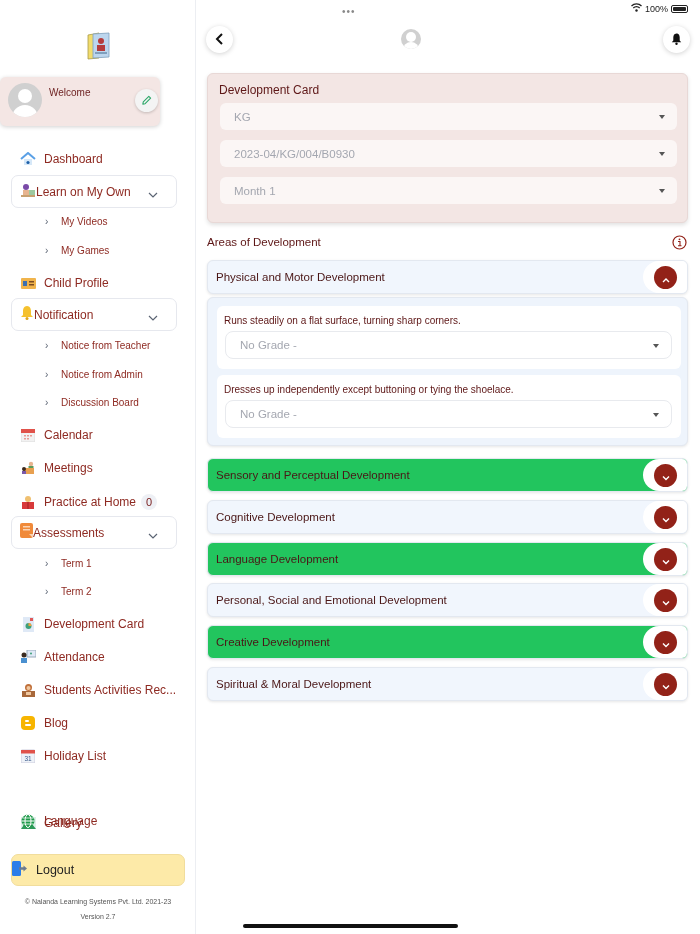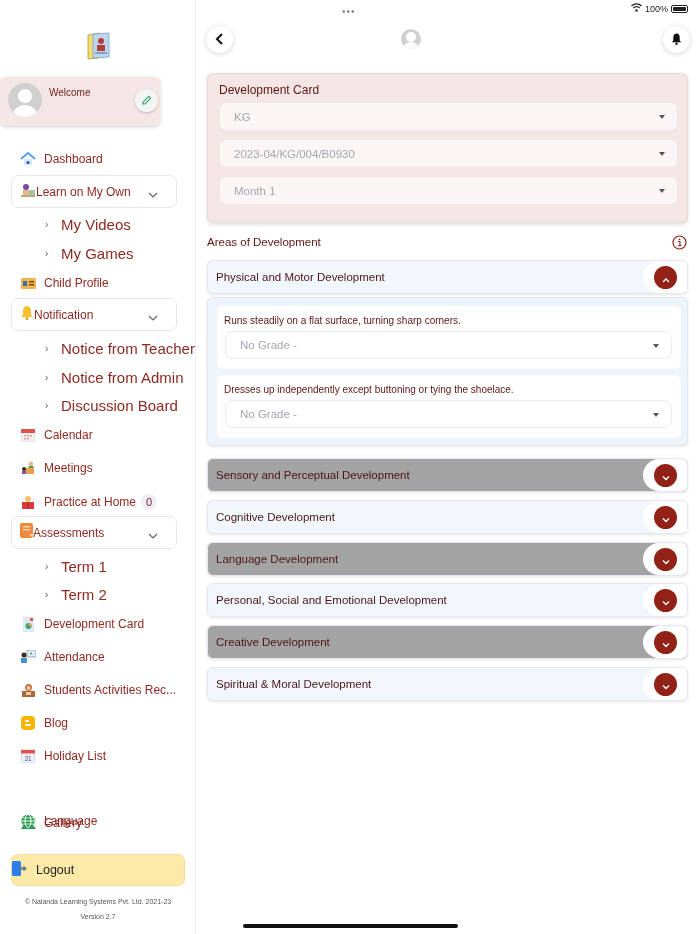--- a/index.html
+++ b/index.html
@@ -17,21 +17,21 @@
   .edit-btn { position: absolute; left: 135px; top: 12px; width: 23px; height: 23px; border-radius: 50%; background: #f4f4f4; box-shadow: 0 1px 3px rgba(0,0,0,0.2); display: flex; align-items: center; justify-content: center; }
 
   .nav-item { position: absolute; left: 20px; height: 20px; display: flex; align-items: center; }
   .nav-item .icon { width: 16px; height: 16px; display: flex; align-items: center; justify-content: center; margin-right: 8px; font-size: 12px; }
   .nav-label { font-size: 12px; color: #8e2a22; white-space: nowrap; }
   .nav-group { position: absolute; left: 11px; width: 166px; height: 33px; border: 1px solid #e6e8ee; border-radius: 7px; background: #fff; }
   .nav-group .inner { position: absolute; left: 8px; top: 6px; display: flex; align-items: center; }
   .nav-group .chev { position: absolute; right: 18px; top: 10px; width: 10px; height: 10px; }
   .sub-item { position: absolute; left: 45px; display: flex; align-items: center; }
   .sub-item .chev-r { width: 8px; margin-right: 8px; color: #5b6473; font-size: 10px; }
-  .sub-label { font-size: 15px; color: #8e2a22; }
+  .sub-label { font-size: 10px; color: #8e2a22; }
   .badge { display: inline-flex; align-items: center; justify-content: center; width: 16px; height: 16px; border-radius: 50%; background: #eef0f5; color: #7a2020; font-size: 11px; margin-left: 5px; }
 
   .logout { position: absolute; left: 11px; top: 854px; width: 174px; height: 32px; background: #fdeaa8; border: 1px solid #f1dd9c; border-radius: 7px; display: flex; align-items: center; }
   .logout-label { font-size: 12.5px; color: #222; margin-left: 8px; }
   .copyright { position: absolute; left: 0; top: 898px; width: 196px; text-align: center; font-size: 7px; color: #555; }
   .version { position: absolute; left: 0; top: 913px; width: 196px; text-align: center; font-size: 7px; color: #555; }
 
   
   .dots { position: absolute; left: 342px; top: 6px; font-size: 10px; color: #888; letter-spacing: 1px; }
   .status-right { position: absolute; right: 12px; top: 3px; display: flex; align-items: center; font-size: 9px; color: #222; }
@@ -48,21 +48,21 @@
   .dev-card { position: absolute; left: 207px; top: 73px; width: 481px; height: 150px; background: #f3e6e4; border: 1px solid #e8d8d6; border-radius: 6px; box-shadow: 0 2px 4px rgba(0,0,0,0.12); }
   .dev-title { position: absolute; left: 11px; top: 9px; font-size: 12px; color: #5d1616; }
   .select { position: absolute; left: 12px; width: 457px; height: 27px; background: #fbf6f5; border-radius: 6px; display: flex; align-items: center; padding-left: 14px; }
   .select-value { font-size: 11.5px; color: #a4a7b0; }
   .caret { position: absolute; right: 12px; top: 12px; width: 0; height: 0; border-left: 3.5px solid transparent; border-right: 3.5px solid transparent; border-top: 4px solid #555; }
 
   .areas-title { position: absolute; left: 207px; top: 236px; font-size: 11.5px; color: #5d1616; }
   .info-icon { position: absolute; left: 672px; top: 235px; width: 15px; height: 15px; }
 
   .acc { position: absolute; left: 207px; width: 481px; height: 34px; border: 1px solid #e3e8f0; border-radius: 6px; box-shadow: 0 1px 3px rgba(0,0,0,0.1); overflow: hidden; }
-  .acc.a { background: #a3a3a3; }
+  .acc.a { background: #22c55e; }
   .acc.b { background: #f1f6fd; }
   .acc-label { position: absolute; left: 8px; top: 10px; font-size: 11.5px; color: #4a1616; }
   .acc-tab { position: absolute; right: 0; top: 0; width: 44px; height: 100%; background: #fff; border-radius: 18px 0 0 18px; }
   .acc-btn { position: absolute; right: 10px; top: 5px; width: 23px; height: 23px; border-radius: 50%; background: #922218; display: flex; align-items: center; justify-content: center; }
 
   .acc-body { position: absolute; left: 207px; top: 297px; width: 481px; height: 149px; background: #eef4fc; border: 1px solid #e3e8f0; border-radius: 6px; box-shadow: 0 1px 3px rgba(0,0,0,0.1); }
   .skill { position: absolute; left: 9px; width: 464px; height: 63px; background: #fff; border-radius: 6px; }
   .skill-text { position: absolute; left: 7px; top: 9px; font-size: 10px; color: #5d1616; }
   .grade-select { position: absolute; left: 8px; top: 25px; width: 447px; height: 28px; border: 1px solid #e8eaee; border-radius: 8px; background: #fff; }
   .grade-value { position: absolute; left: 14px; top: 7px; font-size: 11.5px; color: #a4a7b0; }

